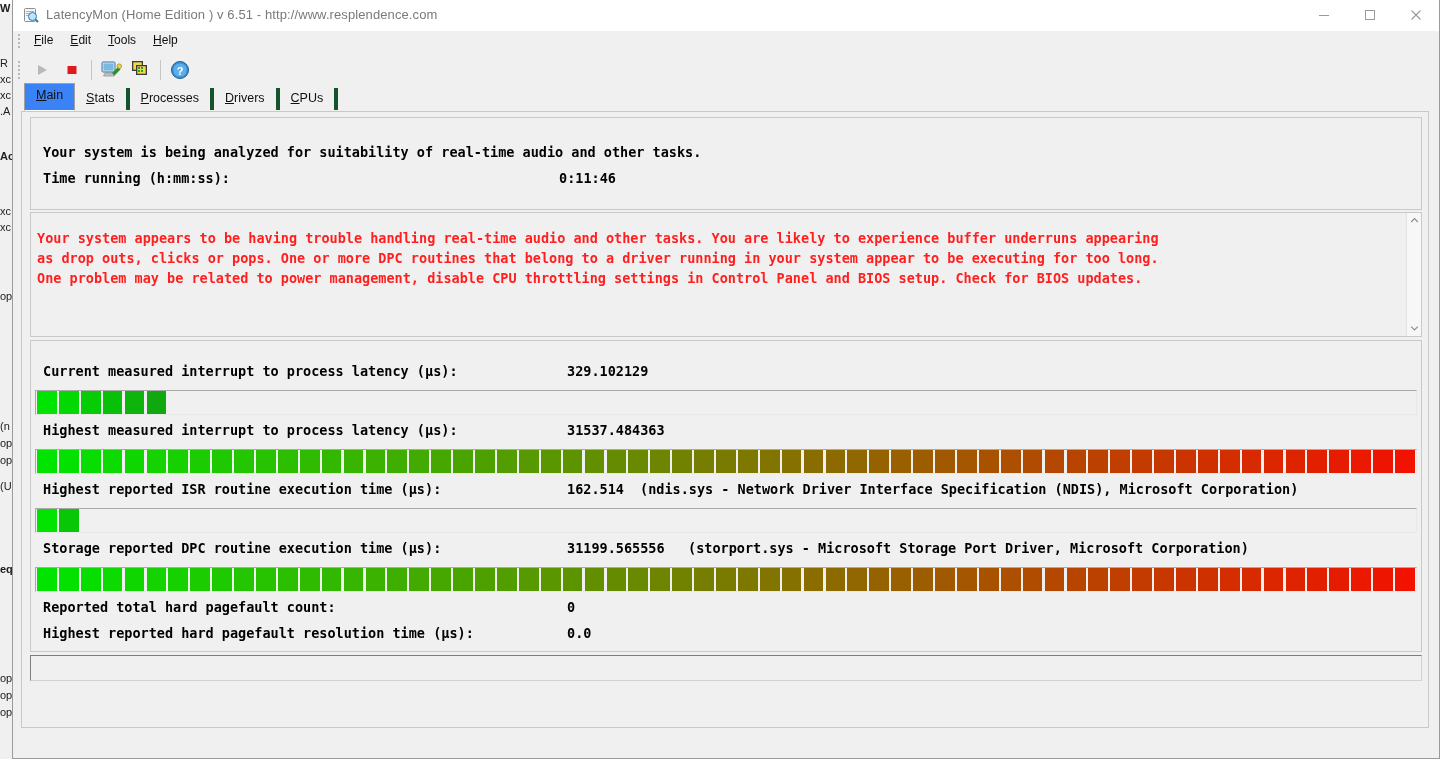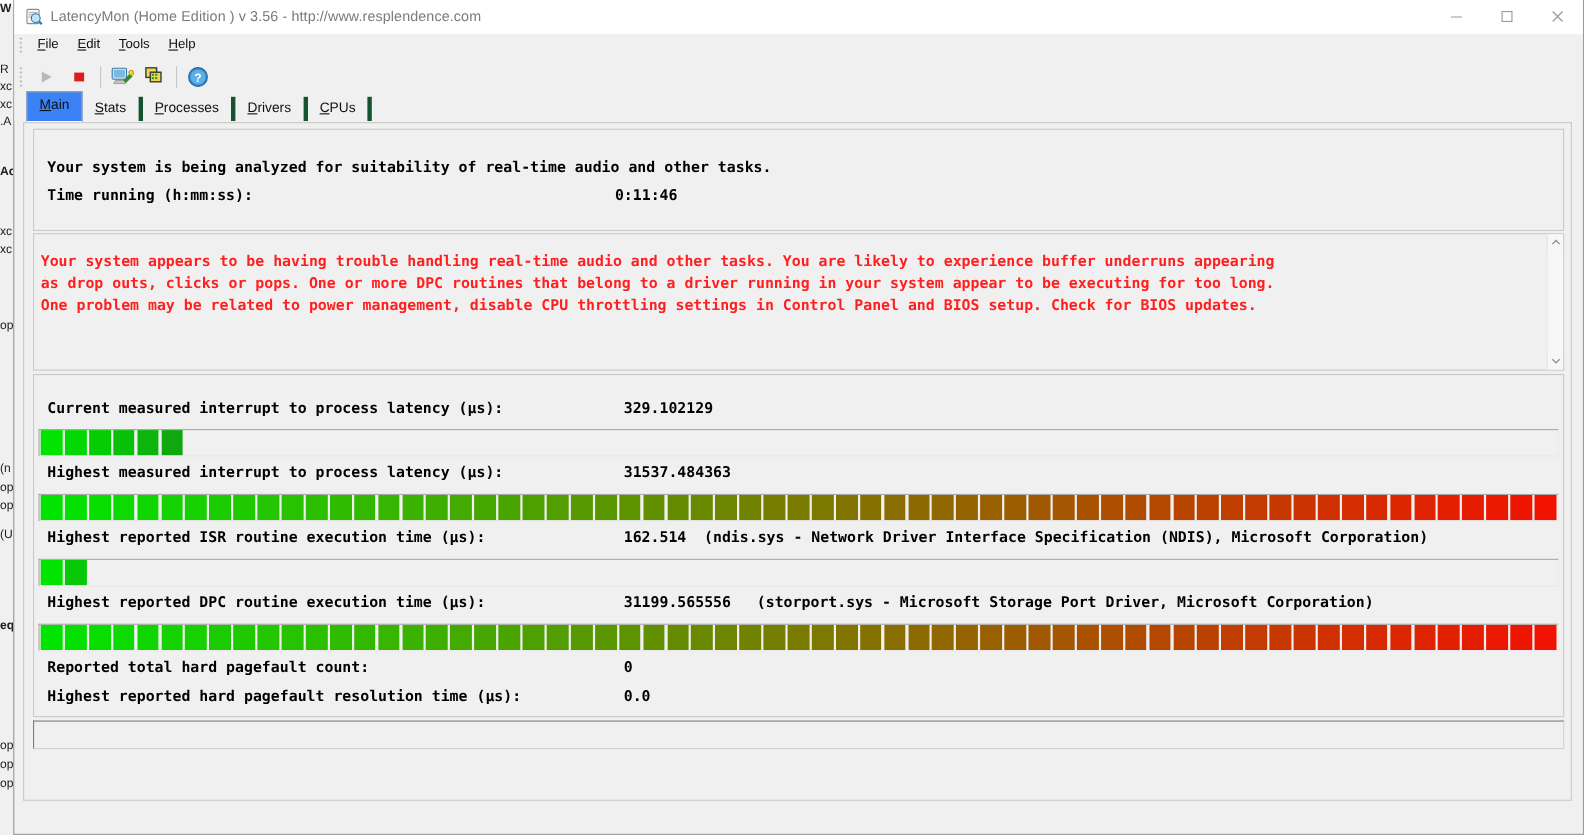--- a/index.html
+++ b/index.html
@@ -168,21 +168,21 @@
       <span class="title-icon">
         <svg width="16" height="16" viewBox="0 0 16 16">
           <rect x="1.5" y="1.5" width="11" height="13" rx="1" fill="#f6f6f6" stroke="#8d8d8d"></rect>
           <rect x="3" y="4" width="8" height="1" fill="#b0b0b0"></rect>
           <rect x="3" y="6" width="8" height="1" fill="#b0b0b0"></rect>
           <rect x="3" y="8" width="5" height="1" fill="#b0b0b0"></rect>
           <circle cx="9.5" cy="9.5" r="4" fill="#bfe3f7" stroke="#2c7ab5"></circle>
           <line x1="12.4" y1="12.4" x2="15" y2="15" stroke="#2c7ab5" stroke-width="2"></line>
         </svg>
       </span>
-      <span class="title-text">LatencyMon  (Home Edition )  v 3.56 - http://www.resplendence.com</span>
+      <span class="title-text">LatencyMon  (Home Edition )  v 6.51 - http://www.resplendence.com</span>
       <div class="win-btns">
         <div class="win-btn">
           <svg width="12" height="12" viewBox="0 0 12 12">
               <line x1="1" y1="6.5" x2="11" y2="6.5" stroke="#9a9a9a" stroke-width="1"></line>
             </svg>
         </div>
         <div class="win-btn">
           <svg width="12" height="12" viewBox="0 0 12 12">
               <rect x="1.5" y="1.5" width="9" height="9" fill="none" stroke="#9a9a9a" stroke-width="1"></rect>
             </svg>
@@ -367,21 +367,21 @@
           </div>
 
         <div class="mono line" style="left:12px;top:140px;">Highest reported ISR routine execution time (µs):</div>
         <div class="mono line" style="left:536px;top:140px;">162.514</div>
         <div class="mono line" style="left:609px;top:140px;">(ndis.sys - Network Driver Interface Specification (NDIS), Microsoft Corporation)</div>
         <div class="barwrap" style="left:4px;top:167px;width:1382px;height:25px;">
             <div class="bar-seg" style="left: 1px; width: 19.7048px; background: rgb(0, 228, 0);"></div>
             <div class="bar-seg" style="left: 22.9048px; width: 19.7048px; background: rgb(7, 199, 7);"></div>
           </div>
 
-        <div class="mono line" style="left:12px;top:199px;">Highest reported DPC routine execution time (µs):</div>
+        <div class="mono line" style="left:12px;top:199px;">Storage reported DPC routine execution time (µs):</div>
         <div class="mono line" style="left:536px;top:199px;">31199.565556</div>
         <div class="mono line" style="left:657px;top:199px;">(storport.sys - Microsoft Storage Port Driver, Microsoft Corporation)</div>
         <div class="barwrap" style="left:4px;top:226px;width:1382px;height:25px;">
             <div class="bar-seg" style="left: 1px; width: 19.7048px; background: rgb(0, 228, 0);"></div>
             <div class="bar-seg" style="left: 22.9048px; width: 19.7048px; background: rgb(4, 225, 0);"></div>
             <div class="bar-seg" style="left: 44.8095px; width: 19.7048px; background: rgb(8, 221, 0);"></div>
             <div class="bar-seg" style="left: 66.7143px; width: 19.7048px; background: rgb(12, 218, 0);"></div>
             <div class="bar-seg" style="left: 88.619px; width: 19.7048px; background: rgb(16, 214, 0);"></div>
             <div class="bar-seg" style="left: 110.524px; width: 19.7048px; background: rgb(20, 211, 0);"></div>
             <div class="bar-seg" style="left: 132.429px; width: 19.7048px; background: rgb(23, 208, 0);"></div>

